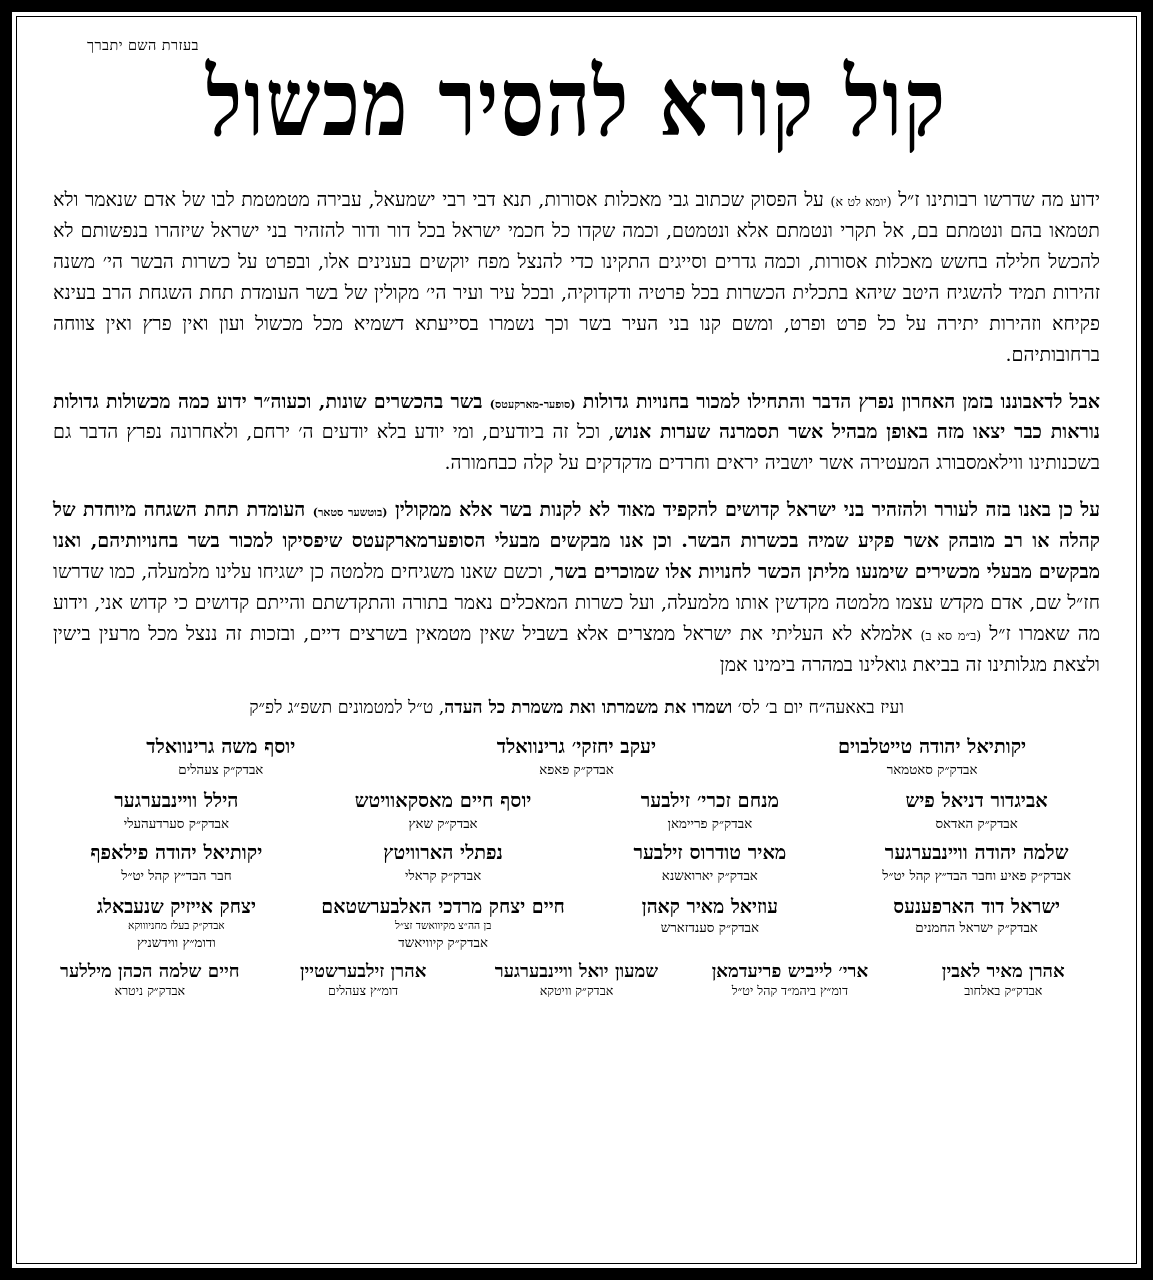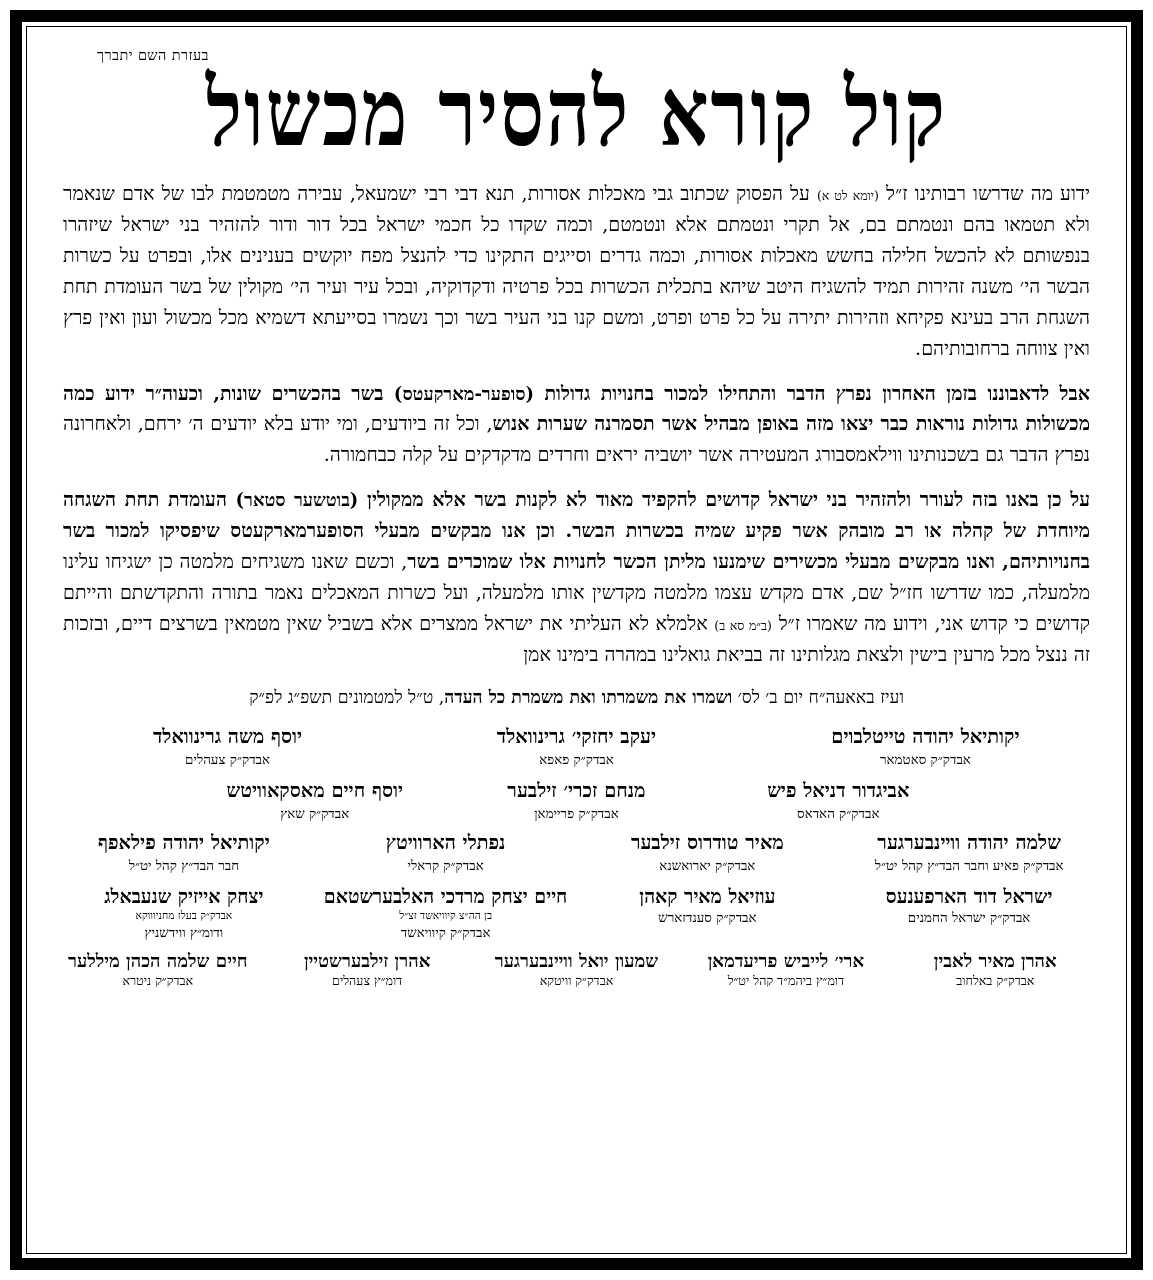--- a/index.html
+++ b/index.html
@@ -6,21 +6,20 @@
   html,body{margin:0;padding:0;background:#ffffff;}
   body{
     width:1153px;height:1280px;
     font-family:"DejaVu Sans","Liberation Sans",sans-serif;
     color:#000;
     -webkit-font-smoothing:antialiased;
   }
   .poster{
     box-sizing:border-box;
     width:1153px;height:1280px;
-    padding:10px;
     background:#ffffff;
   }
   .outer-frame{
     box-sizing:border-box;
     width:100%;height:100%;
     border:12px solid #000;
     padding:4px;
     background:#fff;
   }
   .inner-frame{
@@ -61,30 +60,30 @@
   
   .body-text{
     direction:rtl;
     text-align:justify;
     text-justify:inter-word;
     font-family:"DejaVu Serif","Liberation Serif",serif;
     font-size:19.1px;
     line-height:1.62;
     margin:22px 10px 0 10px;
   }
-  .para{margin:0 0 14px 0;}
+  .para{margin:16px 0 14px 0;}
   .para:last-child{margin-bottom:0;}
   .b{font-weight:bold;text-align:right;}
   .small-ref{
     font-size:12.5px;
     font-weight:normal;
     letter-spacing:0;
   }
   .tiny{
-    font-size:18px;
+    font-size:11px;
     font-weight:bold;
   }
   .date-line{
     direction:rtl;
     text-align:center;
     font-family:"DejaVu Serif","Liberation Serif",serif;
     font-size:17.4px;
     margin:16px 0 0 0;
   }
 
@@ -176,20 +175,24 @@
               <div class="sig-sub">אבדק״ק האדאס</div>
             </div>
             <div class="sig">
               <div class="sig-name">מנחם זכרי׳ זילבער</div>
               <div class="sig-sub">אבדק״ק פריימאן</div>
             </div>
             <div class="sig">
               <div class="sig-name">יוסף חיים מאסקאוויטש</div>
               <div class="sig-sub">אבדק״ק שאץ</div>
             </div>
+            <div class="sig">
+              <div class="sig-name">הילל ווײנבערגער</div>
+              <div class="sig-sub">אבדק״ק סערדעהעלי</div>
+            </div>
           </div>
           <div class="sig-row r3">
             <div class="sig">
               <div class="sig-name">שלמה יהודה ווײנבערגער</div>
               <div class="sig-sub">אבדק״ק פאיע וחבר הבד״ץ קהל יט״ל</div>
             </div>
             <div class="sig">
               <div class="sig-name">מאיר טודרוס זילבער</div>
               <div class="sig-sub">אבדק״ק יארואשנא</div>
             </div>
@@ -206,21 +209,21 @@
             <div class="sig">
               <div class="sig-name">ישראל דוד הארפענעס</div>
               <div class="sig-sub">אבדק״ק ישראל החמנים</div>
             </div>
             <div class="sig">
               <div class="sig-name">עוזיאל מאיר קאהן</div>
               <div class="sig-sub">אבדק״ק סענדזארש</div>
             </div>
             <div class="sig">
               <div class="sig-name">חיים יצחק מרדכי האלבערשטאם</div>
-              <div class="sig-sub xs">בן הה״צ קיוויאשד זצ״ל</div>
+              <div class="sig-sub xs">בן הה״צ מקיוואשד זצ״ל</div>
               <div class="sig-sub">אבדק״ק קיוויאשד</div>
             </div>
             <div class="sig">
               <div class="sig-name">יצחק אייזיק שנעבאלג</div>
               <div class="sig-sub xs">אבדק״ק בעלז מחניוווקא</div>
               <div class="sig-sub">ודומ״ץ ווידשניץ</div>
             </div>
           </div>
           <div class="sig-row r5">
             <div class="sig">

